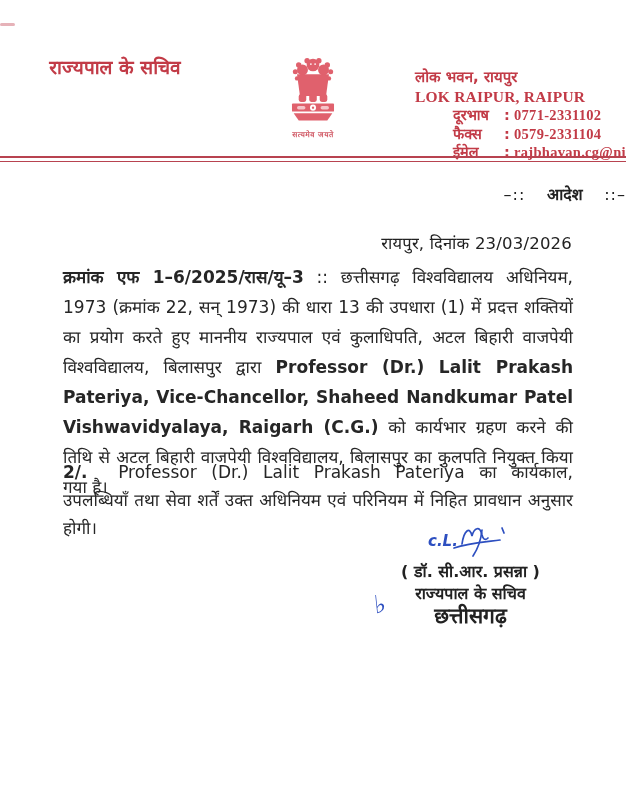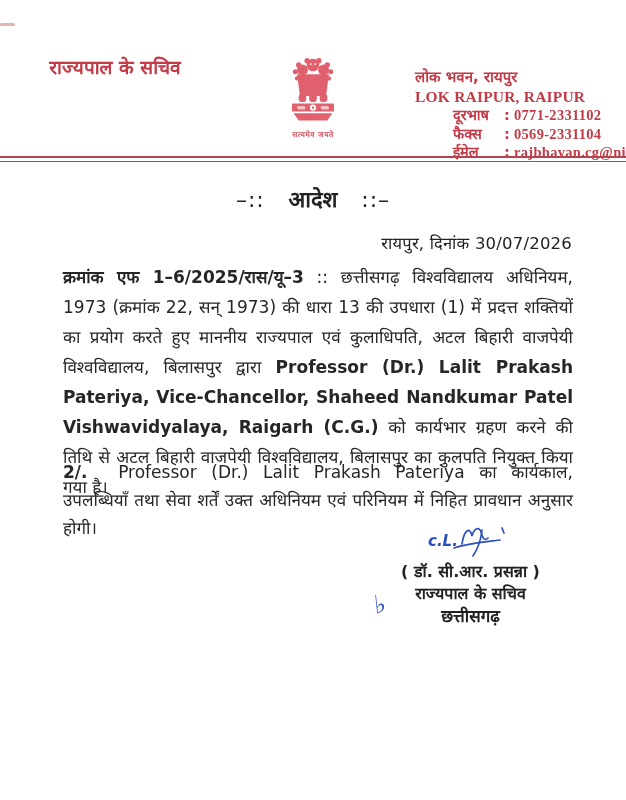--- a/index.html
+++ b/index.html
@@ -61,21 +61,21 @@
 
   .header-rule {
     position: absolute; left: 0; top: 156px; width: 626px; height: 6px;
     border-top: 2.5px solid #b84350;
     border-bottom: 1.5px solid #b84350;
   }
 
   
   .order-title {
     position: absolute; left: 0; top: 183px; width: 626px;
-    text-align: center; font-size: 22px; font-weight: 600; color: #222;
+    text-align: right; font-size: 16px; font-weight: 600; color: #222;
   }
   .order-title .mark { font-weight: 500; letter-spacing: 1px; }
   .order-title .main { margin: 0 16px; }
 
   .dateline {
     position: absolute; right: 54px; top: 231px;
     font-size: 16.5px; color: #222; letter-spacing: .2px;
   }
 
   .para {
@@ -89,21 +89,21 @@
   .para-2 .num { margin-right: 16px; }
 
   
   .sign-block {
     position: absolute; left: 388px; top: 522px; width: 165px;
     text-align: center; color: #222; font-weight: bold;
   }
   .sign-scribble { display: block; margin: 0 auto 1px auto; }
   .sign-name { font-size: 16px; line-height: 22px; white-space: nowrap; }
   .sign-desg { font-size: 16px; line-height: 22px; }
-  .sign-region { font-size: 17px; line-height: 22px; }
+  .sign-region { font-size: 21px; line-height: 22px; }
 
   .stray-ink {
     position: absolute; left: 374px; top: 590px;
     color: #2d4fc0; font-size: 25px; font-style: italic;
     transform: rotate(-6deg);
   }
 </style>
 </head>
 <body>
 
@@ -158,38 +158,38 @@
     <div class="hi-line">लोक भवन, रायपुर</div>
     <div class="en-line">LOK RAIPUR, RAIPUR</div>
     <div class="contact-row">
       <span class="contact-label">दूरभाष</span>
       <span class="contact-colon">:</span>
       <span class="contact-value">0771-2331102</span>
     </div>
     <div class="contact-row">
       <span class="contact-label">फैक्स</span>
       <span class="contact-colon">:</span>
-      <span class="contact-value">0569-2331104</span>
+      <span class="contact-value">0579-2331104</span>
     </div>
     <div class="contact-row">
       <span class="contact-label">ईमेल</span>
       <span class="contact-colon">:</span>
       <span class="contact-value">rajbhavan.cg@nic.in</span>
     </div>
   </div>
 
   <div class="header-rule"></div>
 
   <div class="order-title">
     <span class="mark">–::</span>
     <span class="main">आदेश</span>
     <span class="mark">::–</span>
   </div>
 
-  <div class="dateline">रायपुर, दिनांक 30/07/2026</div>
+  <div class="dateline">रायपुर, दिनांक 23/03/2026</div>
 
   <div class="para para-1">
     <span class="bold">क्रमांक एफ 1–6/2025/रास/यू–3</span>
     <span>::</span>
     <span>छत्तीसगढ़ विश्वविद्यालय अधिनियम, 1973 (क्रमांक 22, सन् 1973) की धारा 13 की उपधारा (1) में प्रदत्त शक्तियों का प्रयोग करते हुए माननीय राज्यपाल एवं कुलाधिपति, अटल बिहारी वाजपेयी विश्वविद्यालय, बिलासपुर द्वारा</span>
     <span class="bold">Professor (Dr.) Lalit Prakash Pateriya, Vice-Chancellor, Shaheed Nandkumar Patel Vishwavidyalaya, Raigarh (C.G.)</span>
     <span>को कार्यभार ग्रहण करने की तिथि से अटल बिहारी वाजपेयी विश्वविद्यालय, बिलासपुर का कुलपति नियुक्त किया गया है।</span>
   </div>
 
   <div class="para para-2">

